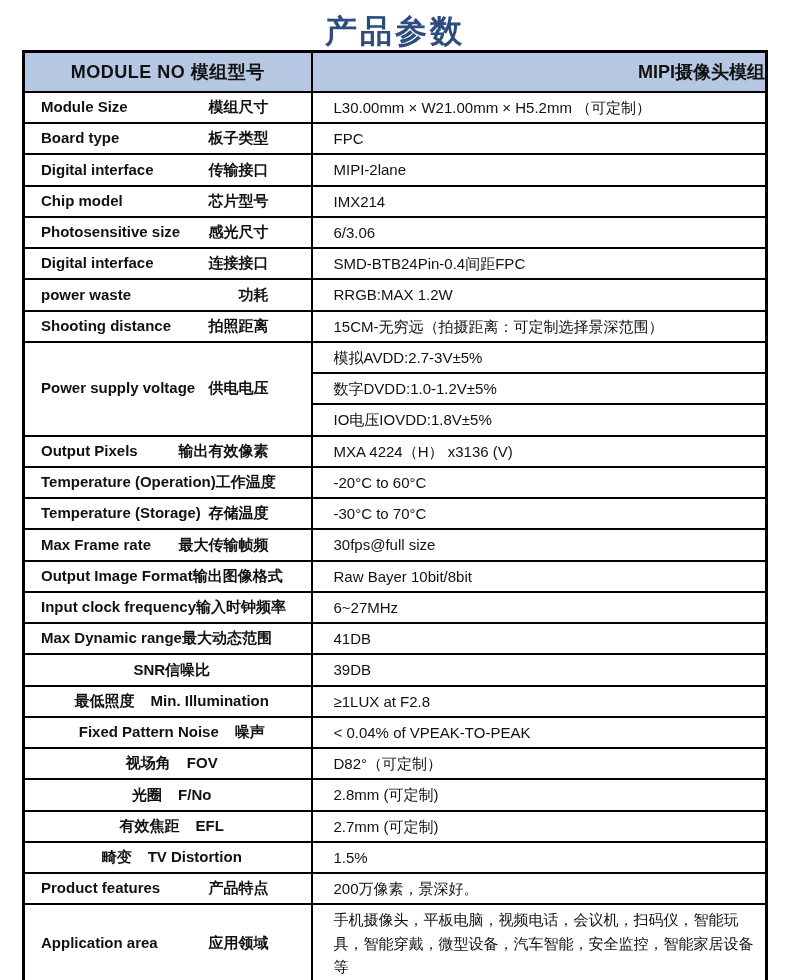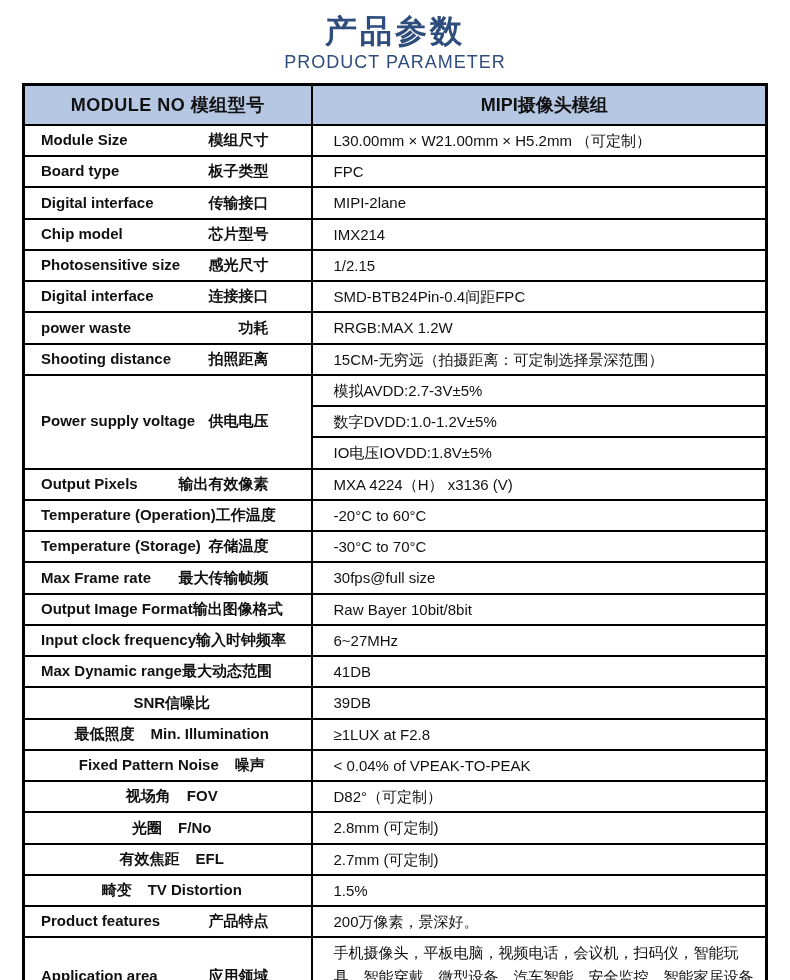--- a/index.html
+++ b/index.html
@@ -44,21 +44,21 @@
     vertical-align:middle;
   }
   col.c-label{width:288px;}
   th{
     background:var(--header-bg);
     height:40px;
     font-size:18px;
     font-weight:700;
   }
   th.h-left{text-align:center;letter-spacing:0.5px;}
-  th.h-right{text-align:center;padding-left:11px;}
+  th.h-right{text-align:right;padding-left:11px;}
   td.label-cell{font-weight:700;font-size:15px;}
   .label-inner{
     display:flex;
     justify-content:space-between;
     align-items:flex-start;
     padding:0 42px 0 8px;
     white-space:nowrap;
     margin-left:8px;
   }
   .label-inner.center{
@@ -80,21 +80,20 @@
   tr.r-compact{height:24px;}
   tr.r-sub{height:25px;}
   tr.r-tall{height:20px;}
 </style>
 </head>
 <body>
 
 <div class="page">
   <header class="titleblock">
     <h1>产品参数</h1>
-    <div class="subtitle">PRODUCT PARAMETER</div>
   </header>
 
   <table class="spec">
     <colgroup>
       <col class="c-label">
       <col class="c-value">
     </colgroup>
     <thead>
       <tr>
         <th class="h-left">MODULE NO  模组型号</th>
@@ -138,21 +137,21 @@
           </td>
           <td class="value-cell">IMX214</td>
         </tr>
         <tr class="r-compact">
           <td class="label-cell">
             <div class="label-inner">
               <span>Photosensitive size</span>
               <span>感光尺寸</span>
             </div>
           </td>
-          <td class="value-cell">1/2.15</td>
+          <td class="value-cell">6/3.06</td>
         </tr>
         <tr class="r-compact">
           <td class="label-cell">
             <div class="label-inner">
               <span>Digital interface</span>
               <span>连接接口</span>
             </div>
           </td>
           <td class="value-cell">SMD-BTB24Pin-0.4间距FPC</td>
         </tr>

